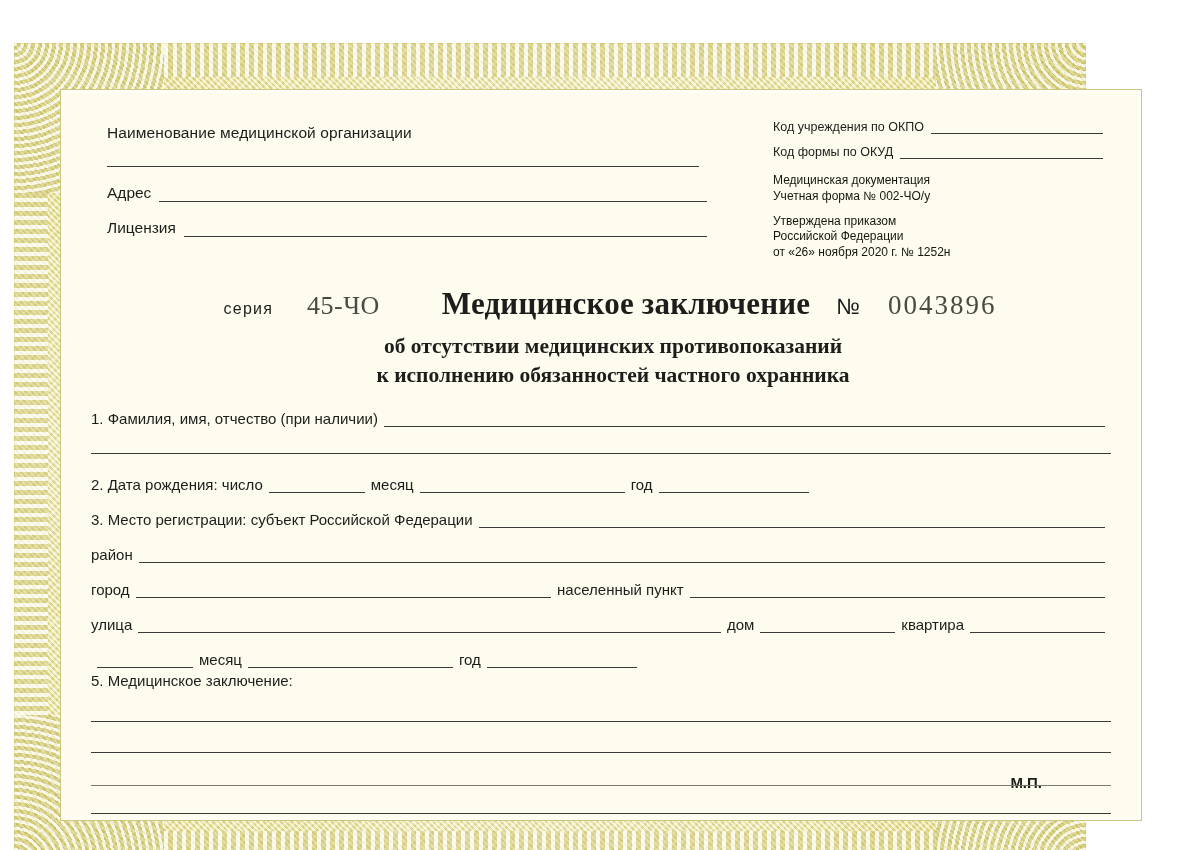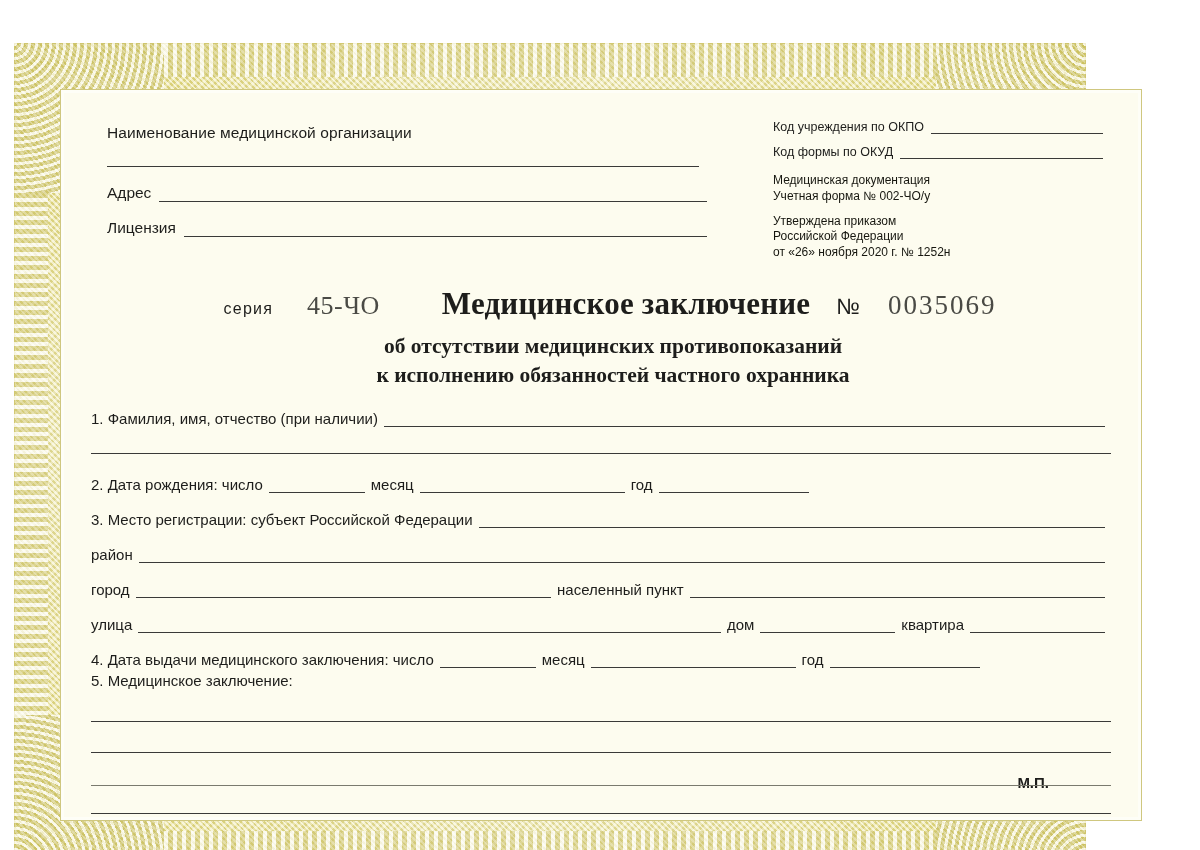--- a/index.html
+++ b/index.html
@@ -237,21 +237,21 @@
     border-bottom: 1.2px solid #3a3a38;
     height: 0;
     margin: 26px 0 0 0;
   }
 
   .gap-sm { height: 14px; }
   .gap-md { height: 22px; }
 
   .mp {
     position: absolute;
-    right: 62px;
+    right: 69px;
     font-size: 15px;
     font-weight: bold;
   }
 
   
   .footer-rule {
     position: absolute;
     left: 30px;
     right: 30px;
     bottom: 34px;
@@ -319,21 +319,21 @@
             </div>
           </div>
         </div>
 
         <div class="title-wrap">
           <div class="title-line">
             <span class="seria-lbl">серия</span>
             <span class="seria-val">45-ЧО</span>
             <span class="main-title">Медицинское заключение</span>
             <span class="num-lbl">№</span>
-            <span class="num-val">0035069</span>
+            <span class="num-val">0043896</span>
           </div>
           <div class="subtitle">
             <div>об отсутствии медицинских противопоказаний</div>
             <div>к исполнению обязанностей частного охранника</div>
           </div>
         </div>
 
         <div class="body">
 
           <div class="brow">
@@ -383,21 +383,20 @@
             <span class="ln"></span>
             <span class="cap">дом</span>
             <span class="ln fixed150"></span>
             <span class="cap">квартира</span>
             <span class="ln fixed150"></span>
           </div>
 
           <div class="gap-sm"></div>
 
           <div class="brow">
-            <span class="cap">4. Дата выдачи медицинского заключения: число</span>
             <span class="ln fixed120"></span>
             <span class="cap">месяц</span>
             <span class="ln fixed200"></span>
             <span class="cap">год</span>
             <span class="ln fixed160"></span>
           </div>
 
           <div class="brow" style="margin-bottom:0">
             <span class="cap">5. Медицинское заключение:</span>
           </div>

